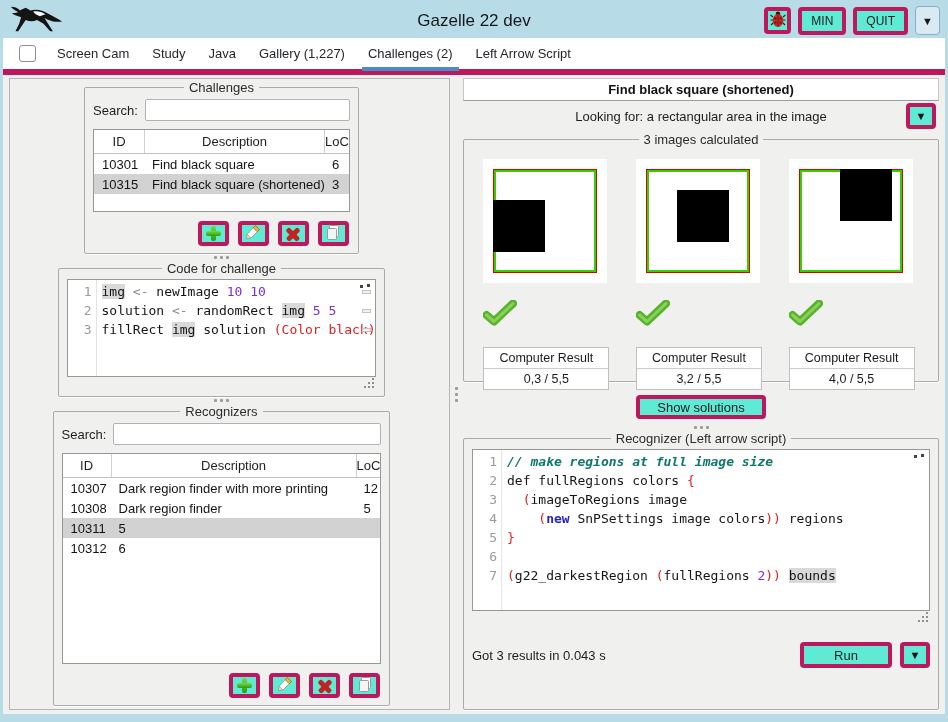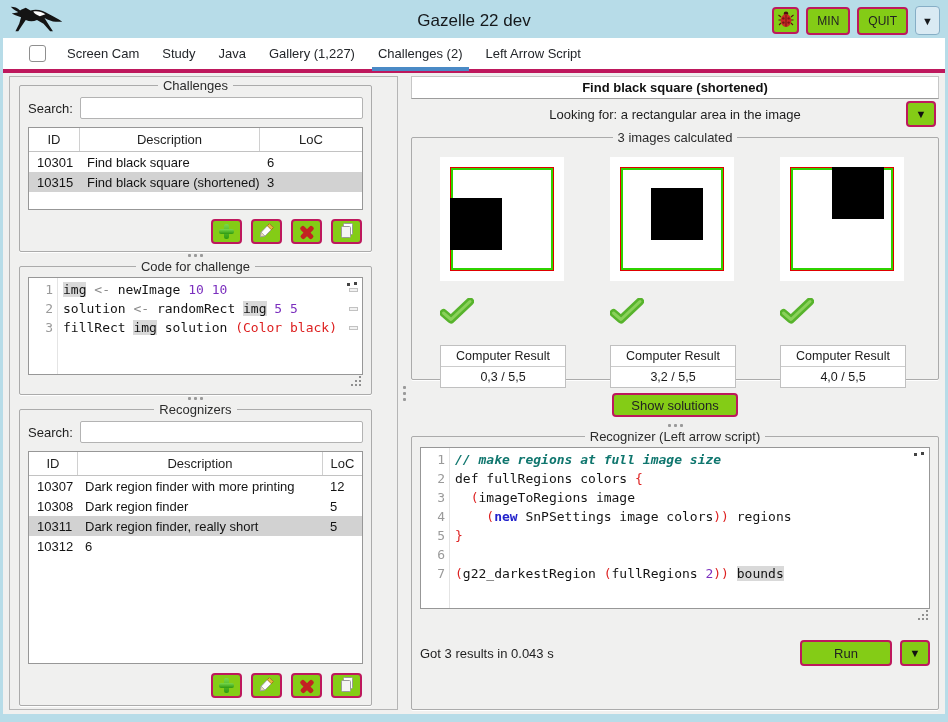--- a/index.html
+++ b/index.html
@@ -3,45 +3,45 @@
 <meta charset="utf-8">
 <style>
   html,body{margin:0;padding:0;background:#9fc9d8;font-family:"Liberation Sans",sans-serif;}
   .window{width:948px;height:722px;box-sizing:border-box;border:3px solid #b7dce8;border-bottom-width:8px;
           background:#f0f0ef;display:flex;flex-direction:column;overflow:hidden;}
 
   
   .titlebar{height:35px;background:#b7dce8;display:flex;align-items:center;position:relative;padding:0 5px;flex:none;}
   .title{position:absolute;left:0;right:0;text-align:center;font-size:17px;font-weight:500;color:#15181b;}
   .tb-right{margin-left:auto;display:flex;align-items:center;gap:7px;z-index:2;}
-  .btn{background:#84cc16;border:2px solid #be185d;border-radius:4px;font-size:12px;color:#222;
+  .btn{background:#5eead4;border:4px solid #be185d;border-radius:4px;font-size:12px;color:#222;
        display:inline-flex;align-items:center;justify-content:center;box-sizing:border-box;}
   .tb-btn{height:28px;padding:0 9px;}
   .bug-btn{width:27px;height:27px;padding:0;}
   .menu-btn{width:25px;height:29px;background:#d9eaf3;border:1px solid #86aec6;color:#16191c;font-size:11px;}
 
   
   .show-row{height:27px;background:#fff;display:flex;align-items:center;padding:0 7px;gap:7px;flex:none;}
   .show-label{font-size:13px;color:#1e1e1e;}
   .combo{flex:1;height:22px;border:1px solid #b3b3b3;border-radius:3px;background:#fff;position:relative;
          display:flex;align-items:center;justify-content:center;font-size:13px;color:#1e1e1e;}
   .chev{position:absolute;right:9px;top:7px;width:7px;height:7px;border-right:1.6px solid #777;border-bottom:1.6px solid #777;transform:rotate(45deg) scaleY(.8);}
   .go-btn{height:24px;padding:0 7px;font-size:13px;}
   .counter{font-size:13px;color:#1e1e1e;padding-right:2px;}
 
   
-  .tab-row{height:31px;background:#fff;display:flex;align-items:center;padding-left:26px;border-bottom:4px solid #be185d;flex:none;}
+  .tab-row{height:31px;background:#fff;display:flex;align-items:center;padding-left:16px;border-bottom:6px solid #be185d;flex:none;}
   .checkbox{width:15px;height:15px;border:1px solid #8f8f8f;border-radius:3px;background:#fff;margin-right:17px;flex:none;}
   .tab{font-size:13px;color:#23262a;padding:8px 4px;margin-right:15px;position:relative;white-space:nowrap;}
   .tab.active::after{content:"";position:absolute;left:-2px;right:-2px;bottom:-2px;height:4px;background:#4a8ac6;}
 
   
   .main{flex:1;display:flex;background:#f0f0ef;padding:3px 6px 4px 6px;min-height:0;}
-  .left-panel{width:389px;flex:none;border:1px solid #b5b5b5;background:#f0f0ef;display:flex;flex-direction:column;
-              padding:1px 25px 3px 9px;box-sizing:border-box;min-height:0;}
+  .left-panel{width:441px;flex:none;border:1px solid #b5b5b5;background:#f0f0ef;display:flex;flex-direction:column;
+              padding:1px 25px 3px 9px;box-sizing:border-box;min-height:0;align-items:center;}
   .v-splitter{width:13px;flex:none;display:flex;flex-direction:column;align-items:center;justify-content:center;gap:3px;}
   .v-splitter i,.h-splitter i{width:3px;height:3px;background:#9a9a9a;border-radius:1px;display:block;}
   .h-splitter{height:7px;display:flex;align-items:center;justify-content:center;gap:3px;flex:none;}
   .right-panel{flex:1;display:flex;flex-direction:column;min-width:0;min-height:0;}
 
   
   fieldset{border:1px solid #ababab;border-radius:2px;margin:0;padding:3px 8px 6px 8px;box-shadow:0 1px 0 rgba(255,255,255,.9);min-height:0;}
   legend{margin:0 auto;padding:0 5px;font-size:13px;color:#2c2c2c;}
 
   
@@ -289,21 +289,20 @@
                 <div class="cell">Dark region finder with more printing</div>
                 <div class="cell">12</div>
               </div>
               <div class="tbl-row cols-recognizers">
                 <div class="cell">10308</div>
                 <div class="cell">Dark region finder</div>
                 <div class="cell">5</div>
               </div>
               <div class="tbl-row cols-recognizers selected">
                 <div class="cell">10311</div>
-                <div class="cell">Dark region finder, really short</div>
                 <div class="cell">5</div>
               </div>
               <div class="tbl-row cols-recognizers">
                 <div class="cell">10312</div>
                 <div class="cell">6</div>
               </div>
             </div>
         </div>
         <div class="btn-row">
           <span class="btn tool-btn">

